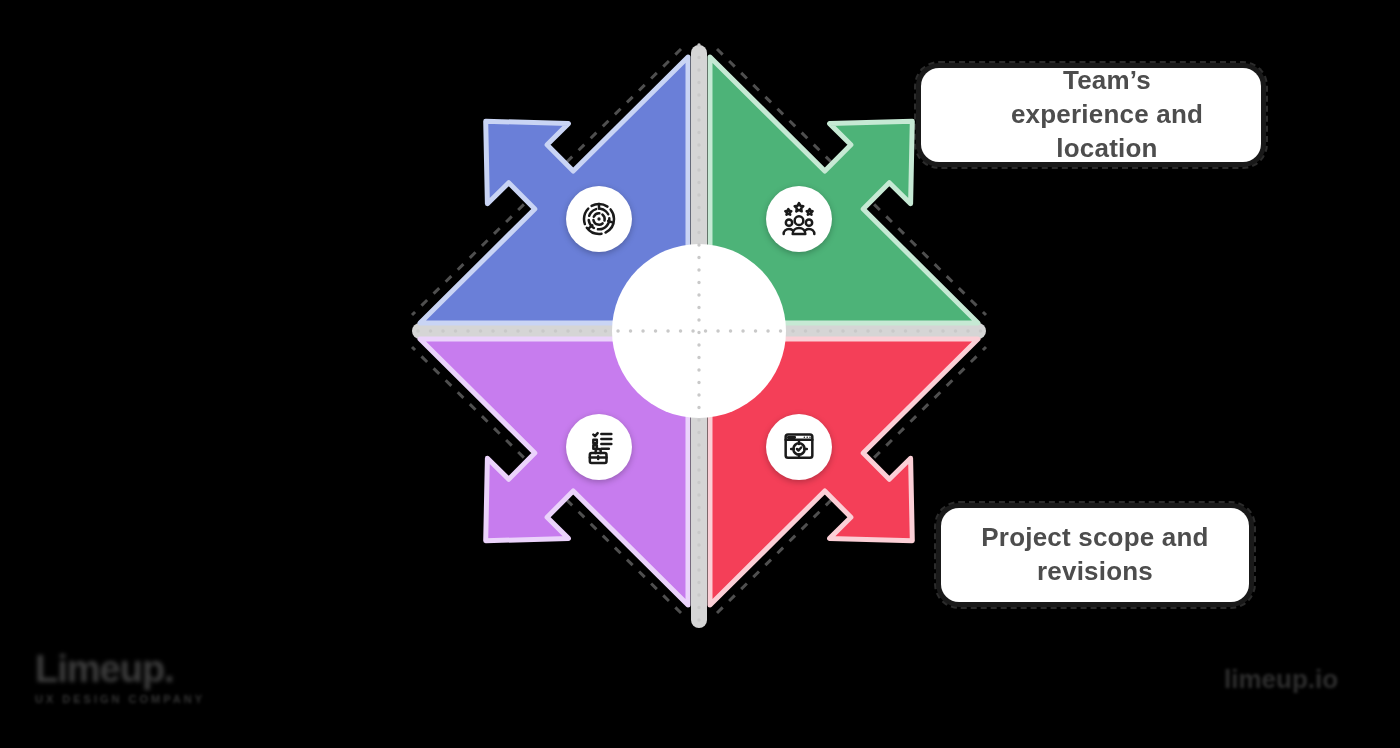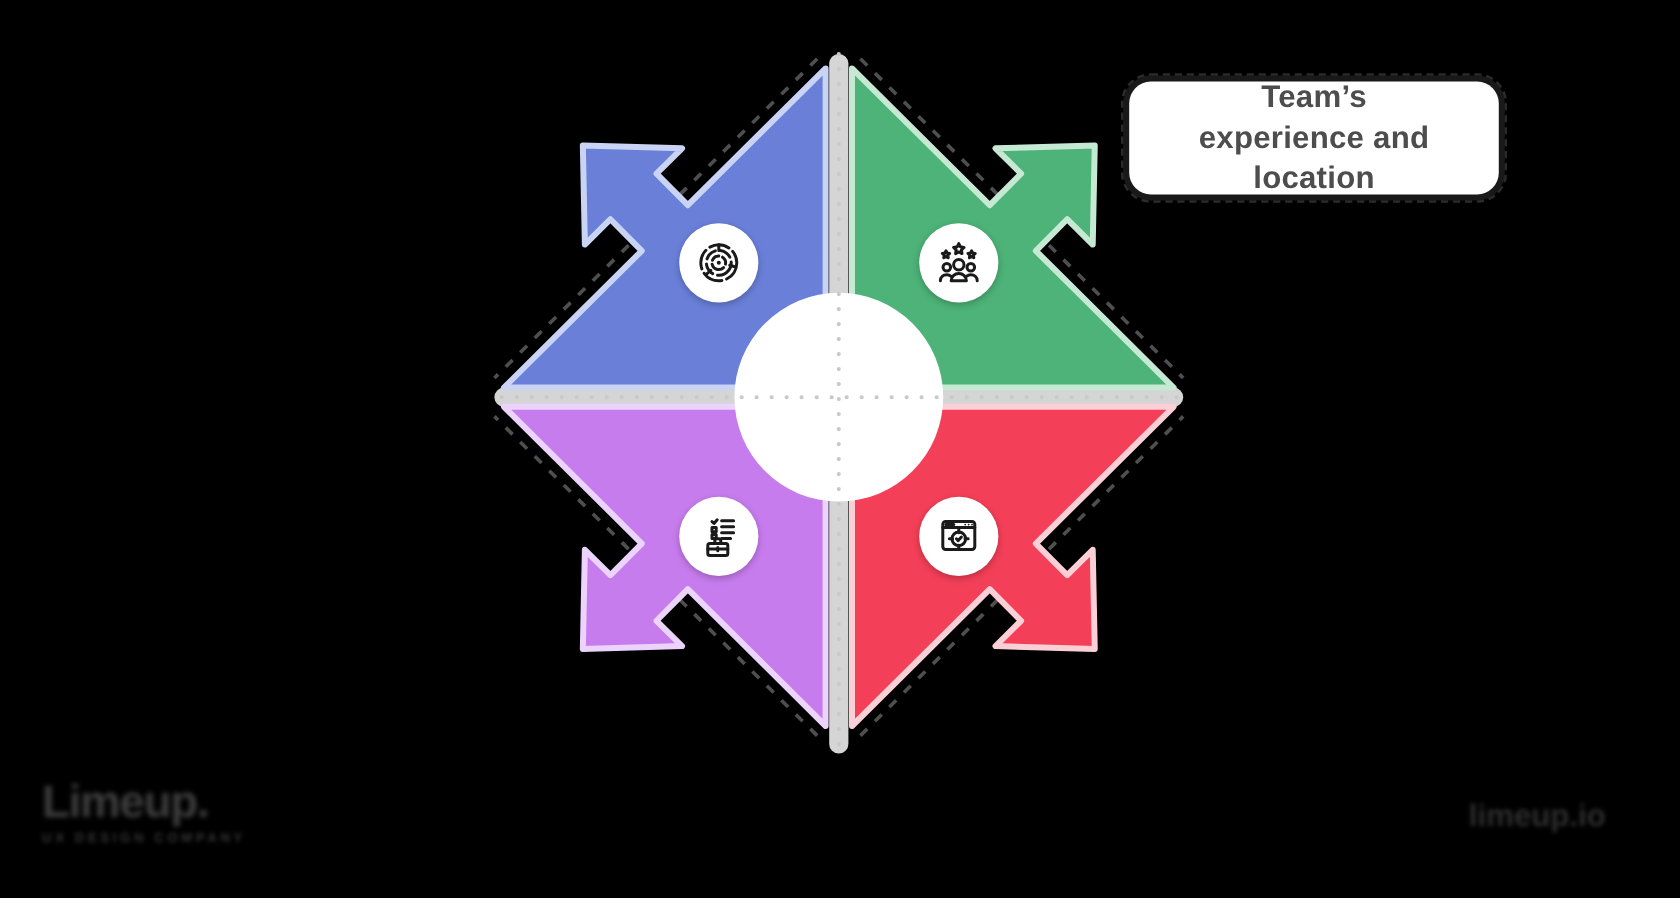--- a/index.html
+++ b/index.html
@@ -18,21 +18,21 @@
     display:flex;align-items:center;justify-content:center;
     box-shadow:0 0 0 5px rgba(45,45,45,.55), 0 4px 10px rgba(0,0,0,.6);
     outline:2px dashed rgba(125,125,125,.35);outline-offset:5px;
   }
   .label-box span{
     display:block;max-width:230px;margin:0 auto;
     text-align:center;font-size:26px;font-weight:600;
     color:#4d4d4d;line-height:1.3;letter-spacing:.2px;
   }
   .pos-tl{left:150px;top:68px;}
-  .pos-tr{left:941px;top:68px;}
+  .pos-tr{left:921px;top:68px;padding-left:32px;}
   .pos-bl{left:150px;top:508px;}
   .pos-br{left:941px;top:508px;}
 
   
   .diagram{position:absolute;left:408px;top:35px;width:585px;height:600px;}
   .diagram path.arrow{stroke-width:5;stroke-linejoin:round;}
   .q-blue   path.arrow{stroke:#c9d4f4;}
   .q-green  path.arrow{stroke:#c6e9d4;}
   .q-purple path.arrow{stroke:#ebd3fb;}
   .q-red    path.arrow{stroke:#fbcfd6;}
@@ -63,20 +63,23 @@
     font-size:26px;font-weight:700;color:#2e2e2e;filter:blur(1.6px);
   }
 </style>
 </head>
 <body>
 
 <div class="stage">
 
   <div class="label-box pos-tr">
     <span>Team’s experience and location</span>
+  </div>
+  <div class="label-box pos-br">
+    <span>Project scope and revisions</span>
   </div>
 
   <svg class="diagram" viewBox="0 0 585 600">
 
     <rect class="band" x="283" y="10" width="16" height="583" rx="8"></rect>
     <rect class="band" x="4" y="288" width="574" height="16" rx="8"></rect>
 
     <g class="q-blue">
       <path class="stitch" d="M273 14 L4 280"></path>
       <path class="arrow" d="M280 22 L165.2 136 L139.1 109.7 L160.4 88.6 L77.7 86.2 L79.4 168.8 L100.7 147.7 L126.8 174 L12 288 L280 288 Z" fill="#6a7fd8"></path>

